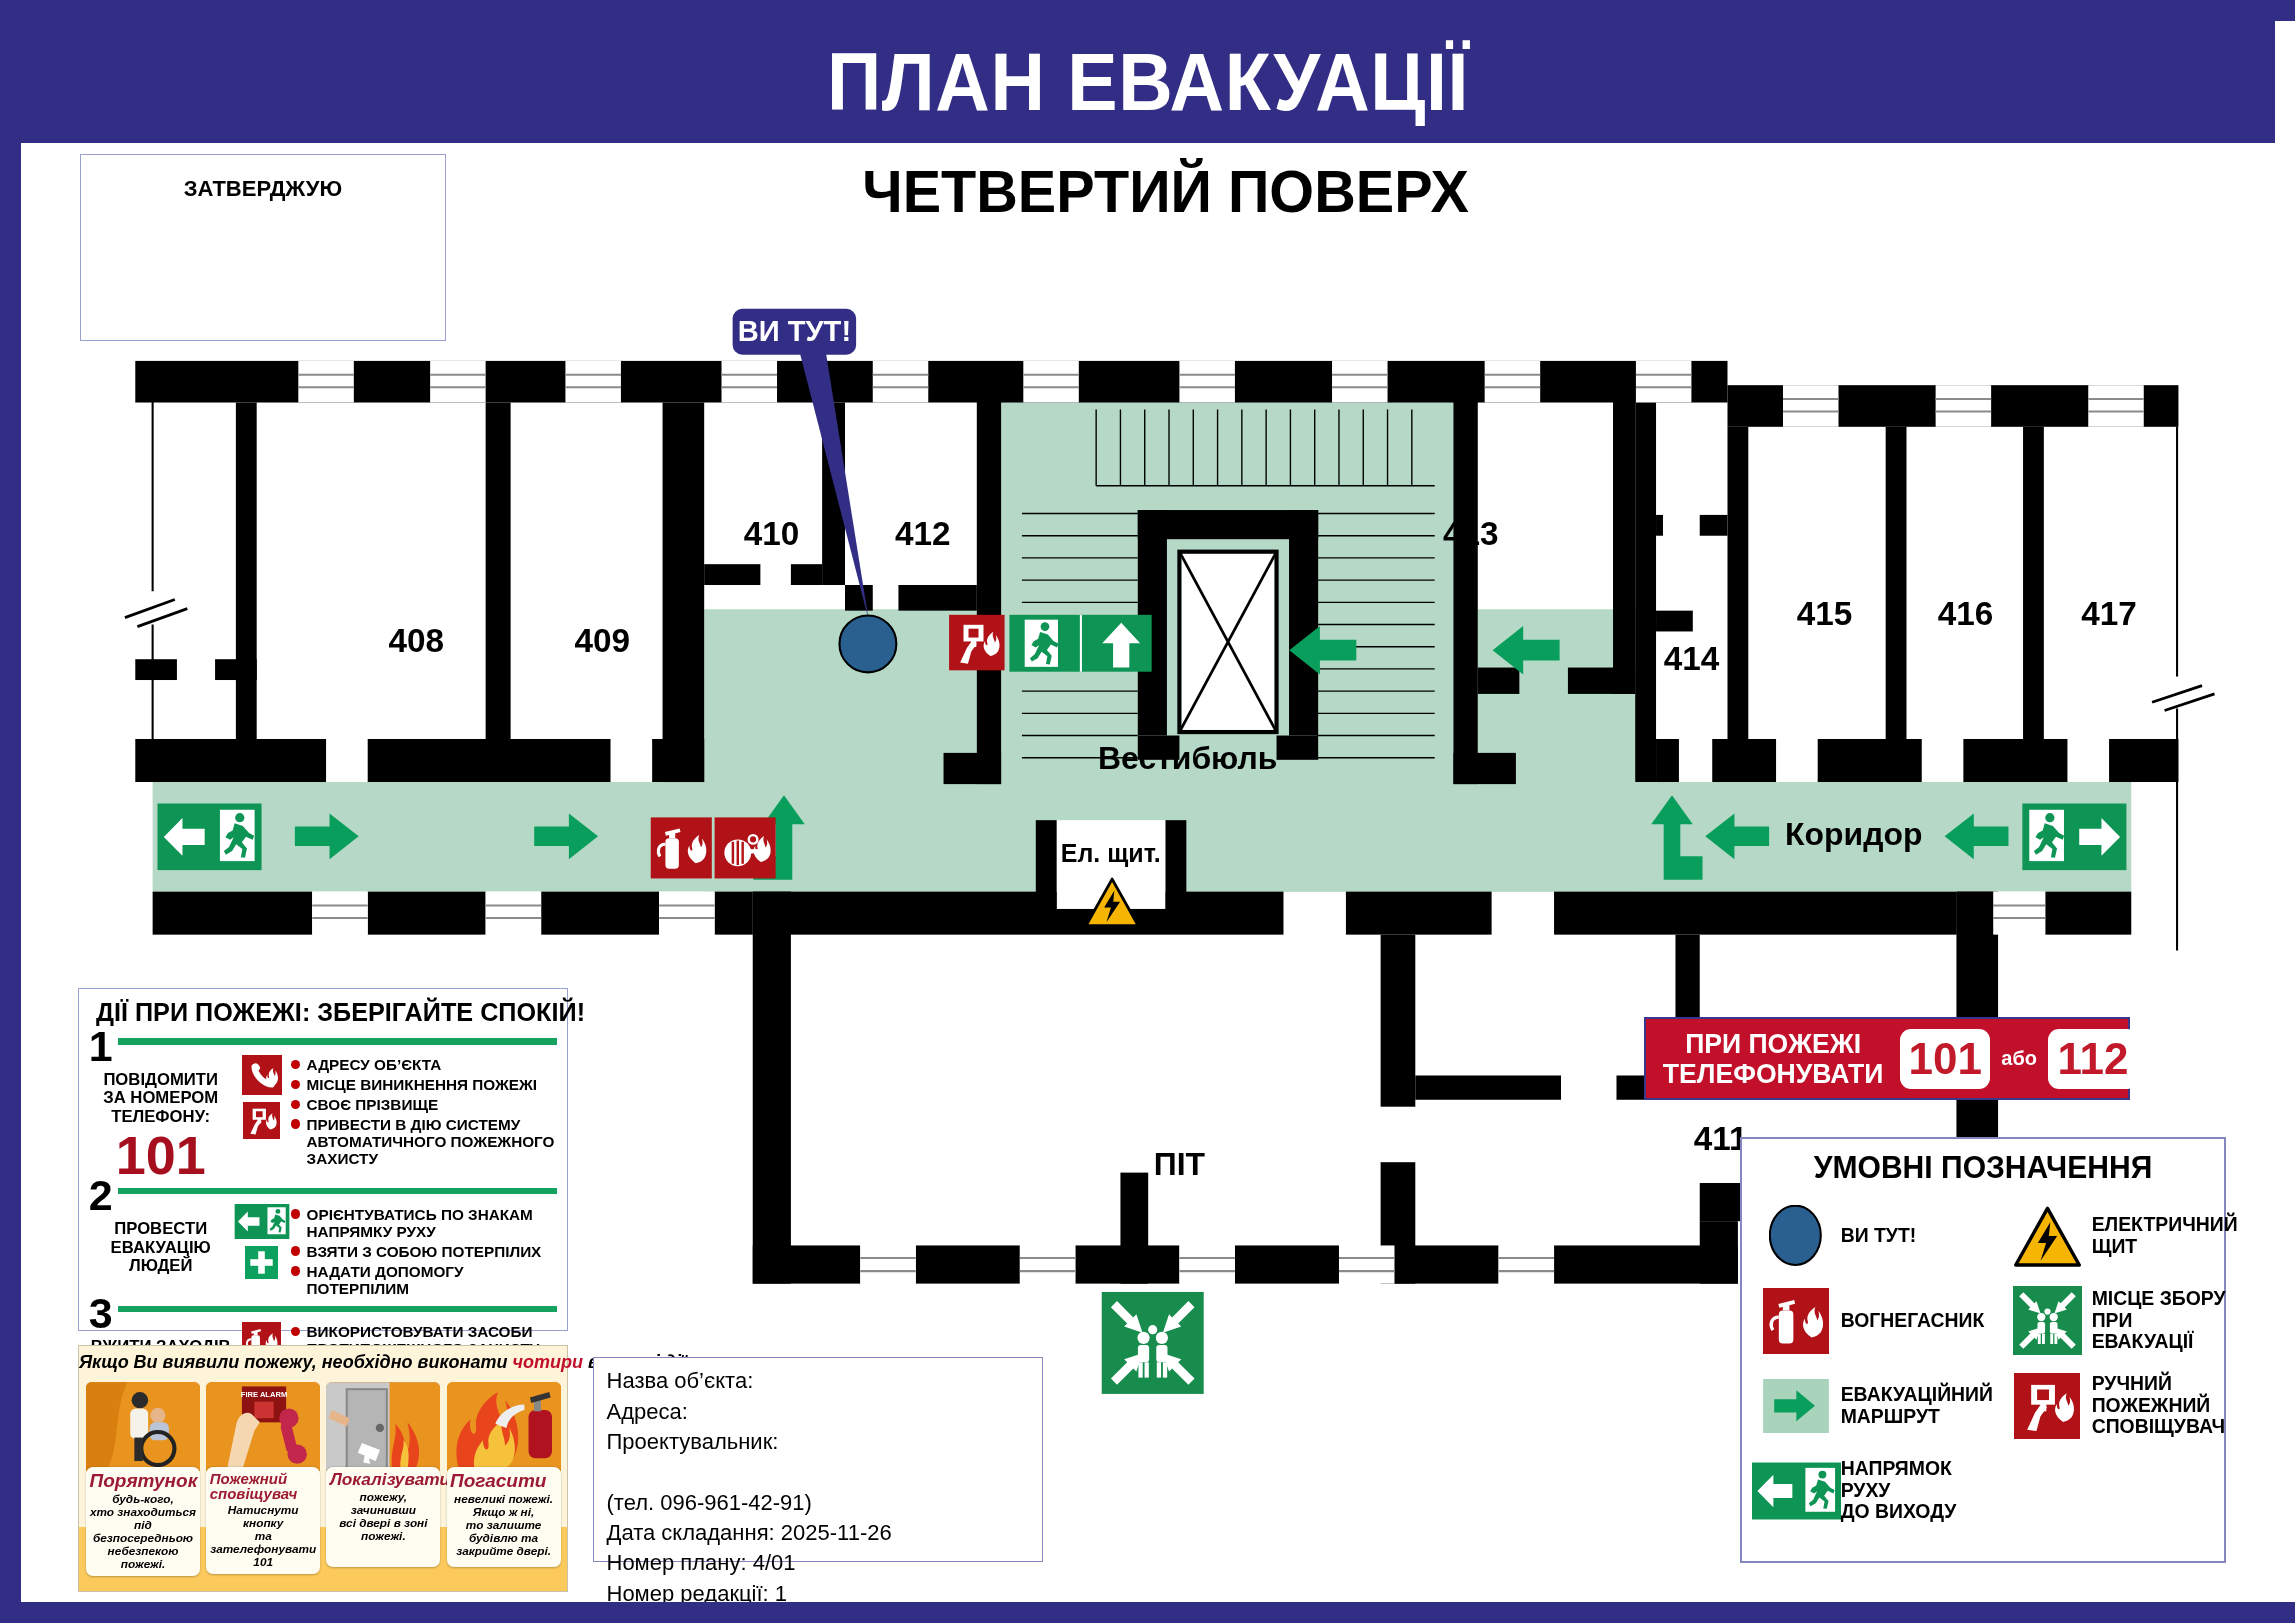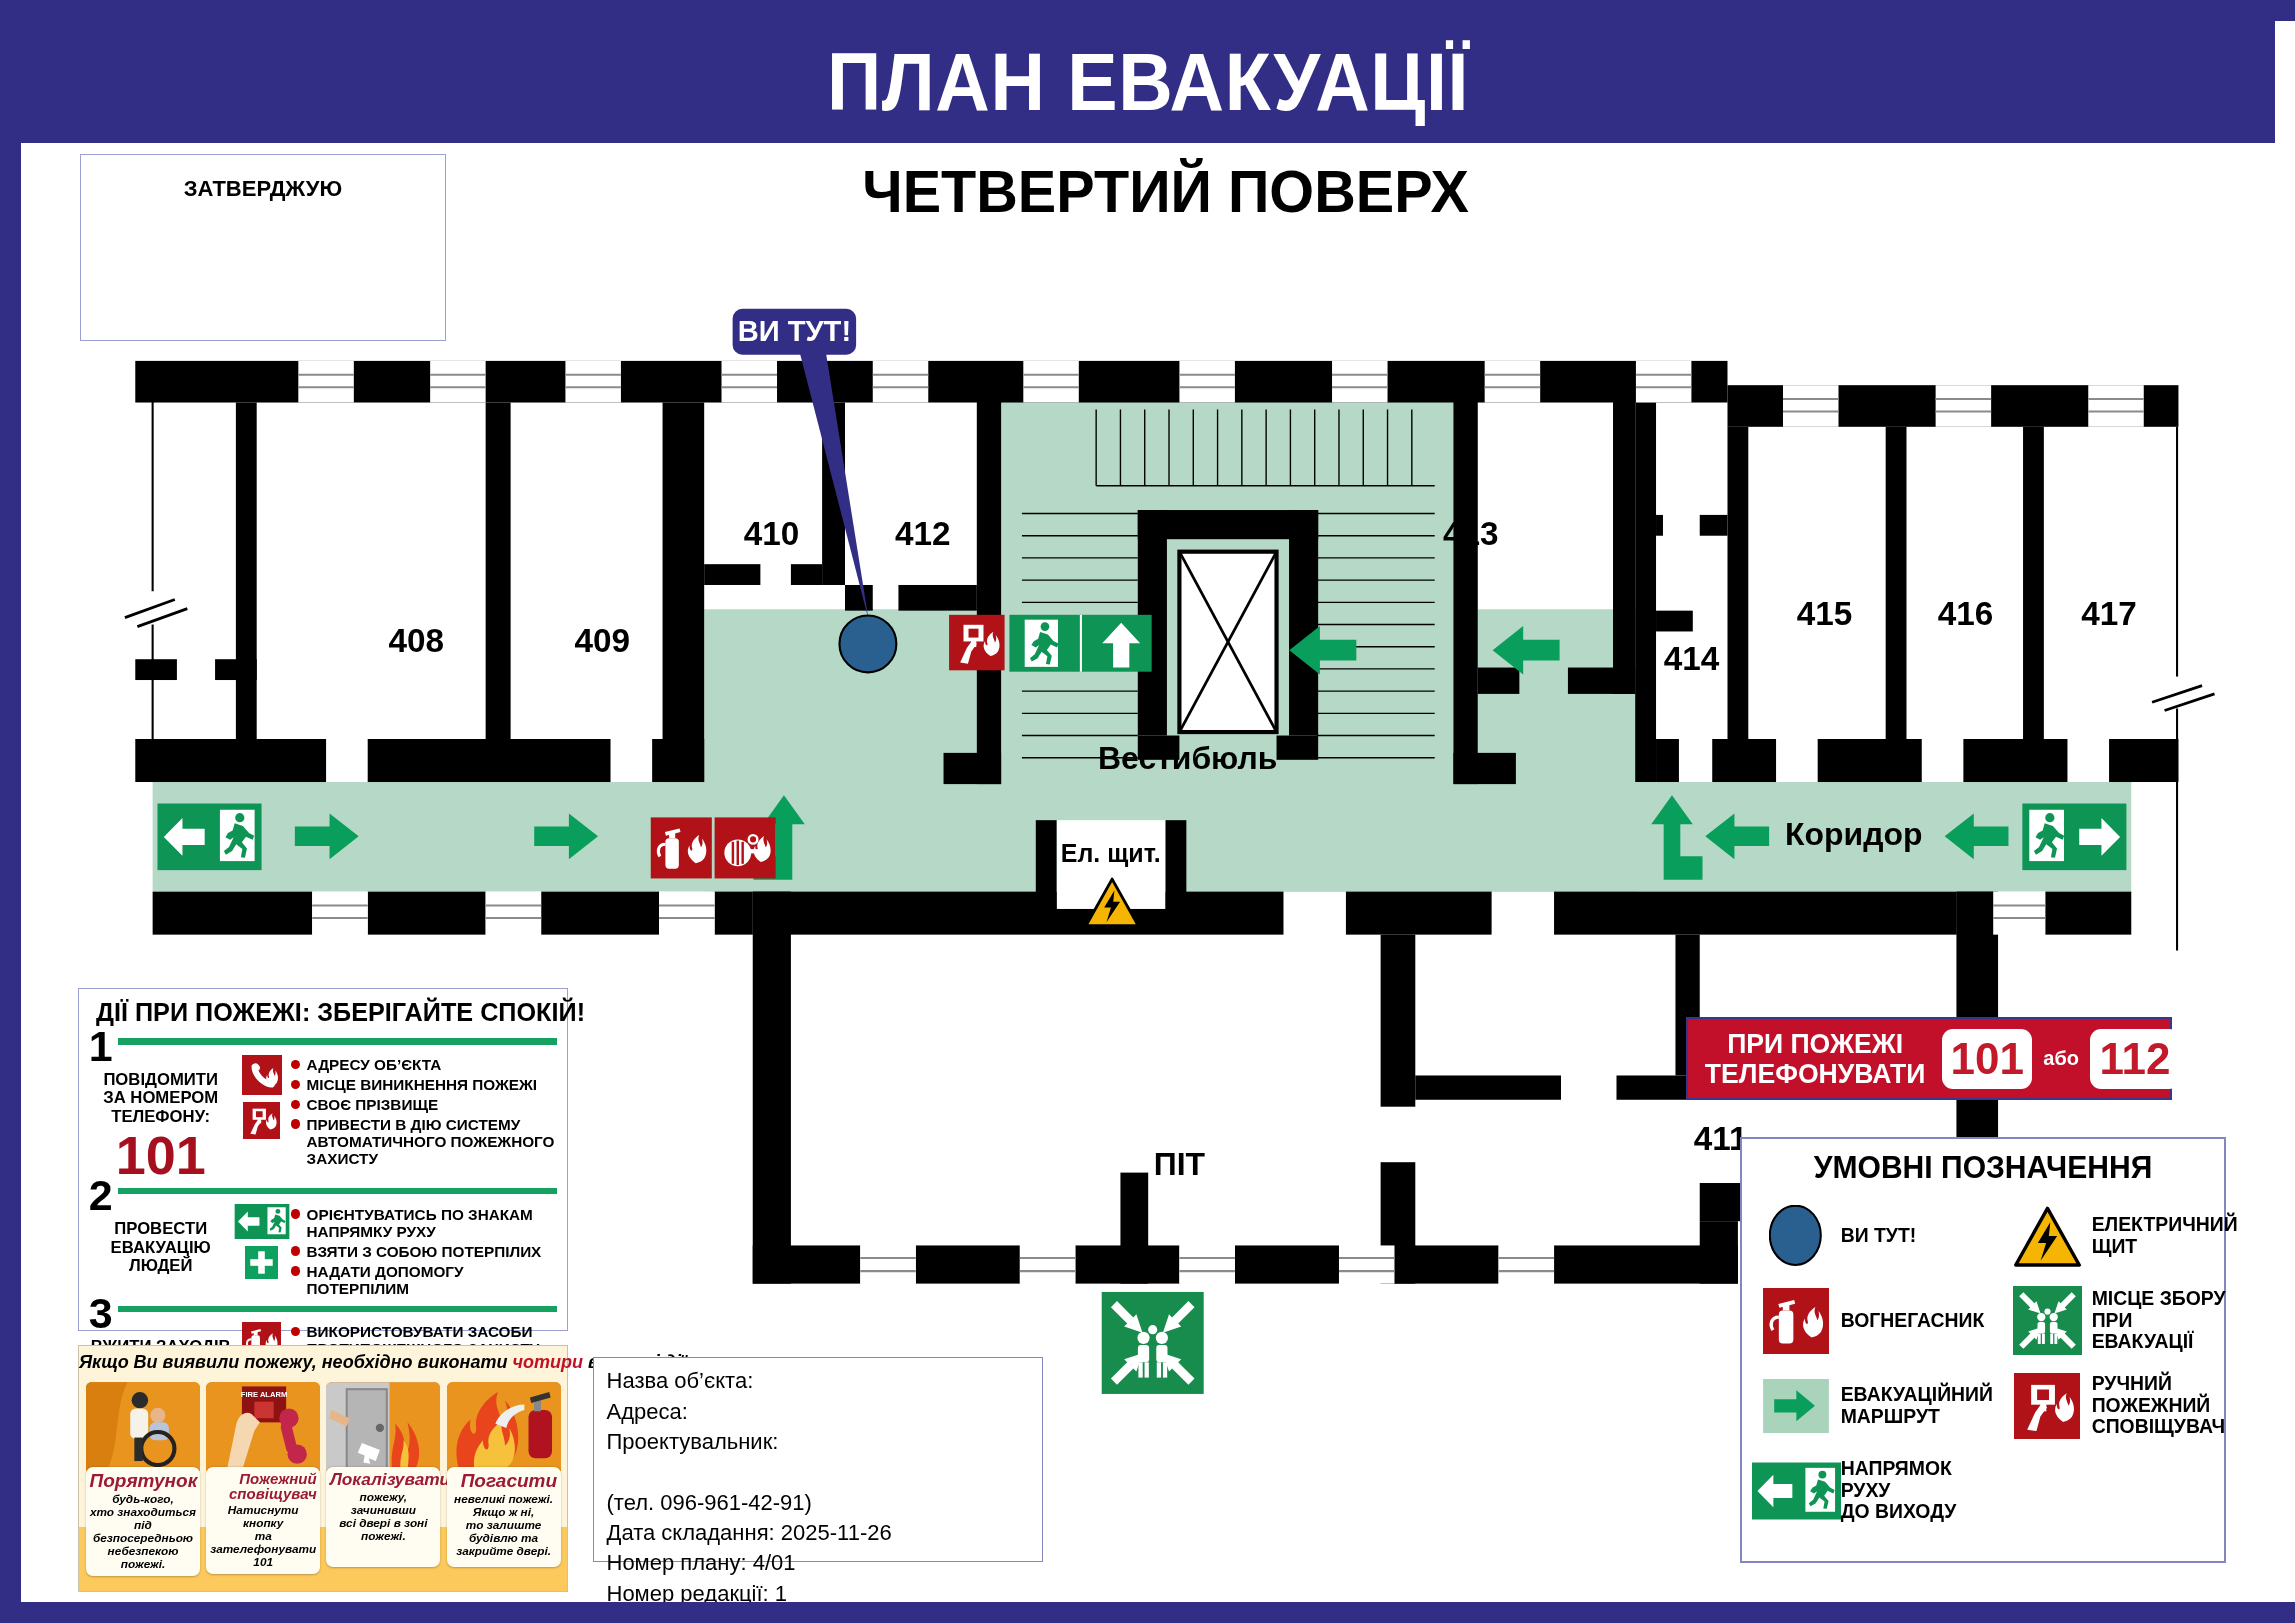--- a/index.html
+++ b/index.html
@@ -38,30 +38,30 @@
   .four{position:absolute;left:78px;top:1345px;width:490px;height:247px;background:#fdf4da;
         border:1.4px solid #c9c2a8;box-sizing:border-box;z-index:5;}
   .f-title{font-size:18px;font-weight:bold;font-style:italic;text-align:center;margin-top:5.6px;white-space:nowrap;}
   .f-title .hl{color:#c21028;}
   .f-strip{position:absolute;left:0;bottom:0;width:100%;height:64px;background:#fbc95c;}
   .cards{position:absolute;left:7px;top:36px;width:476px;display:flex;gap:6.2px;}
   .card{width:114px;display:flex;flex-direction:column;}
   .photo{height:89px;border-radius:5.6px 5.6px 0 0;overflow:hidden;background:#e8941f;}
   .cbody{background:#fffdf2;border-radius:7px;margin-top:-4.2px;padding:4.2px 3.5px 5.6px 3.5px;min-height:90px;
          box-shadow:0 0.7px 2.1px rgba(0,0,0,.25);}
-  .ctitle{font-size:19px;font-weight:bold;font-style:italic;color:#9c1a33;text-align:right;line-height:1.0;}
+  .ctitle{font-size:19px;font-weight:bold;font-style:italic;color:#9c1a33;text-align:left;line-height:1.0;}
   .ctext{font-size:11.8px;font-weight:bold;font-style:italic;text-align:center;line-height:1.1;margin-top:2.8px;white-space:pre-line;}
 
   
   .info{position:absolute;left:593px;top:1357px;width:450px;height:205px;background:#fff;
         border:1.4px solid #8585c0;box-sizing:border-box;padding:8.3px 12.5px;z-index:5;}
   .iline{font-size:22px;line-height:1.38;min-height:1.38em;color:#000;}
 
   
-  .banner{position:absolute;left:1686px;top:1017px;width:486px;height:83px;background:#c20f2a;
+  .banner{position:absolute;left:1644px;top:1017px;width:486px;height:83px;background:#c20f2a;
         border:2.1px solid #39368c;box-sizing:border-box;display:flex;align-items:center;
         padding:0 11px;gap:11px;z-index:5;}
   .b-text{width:233px;color:#fff;font-size:28px;font-weight:bold;line-height:1.05;text-align:center;transform:scaleX(.95);}
   .b-num{width:90px;height:60px;background:#fff;border-radius:11px;color:#c21a2b;font-size:44px;
         font-weight:bold;display:flex;align-items:center;justify-content:center;flex:none;}
   .b-or{color:#fff;font-size:20px;font-weight:bold;flex:none;}
 
   
   .legend{position:absolute;left:1740px;top:1137px;width:486px;height:426px;background:#fff;
         border:2.1px solid #8585c0;box-sizing:border-box;z-index:5;}

